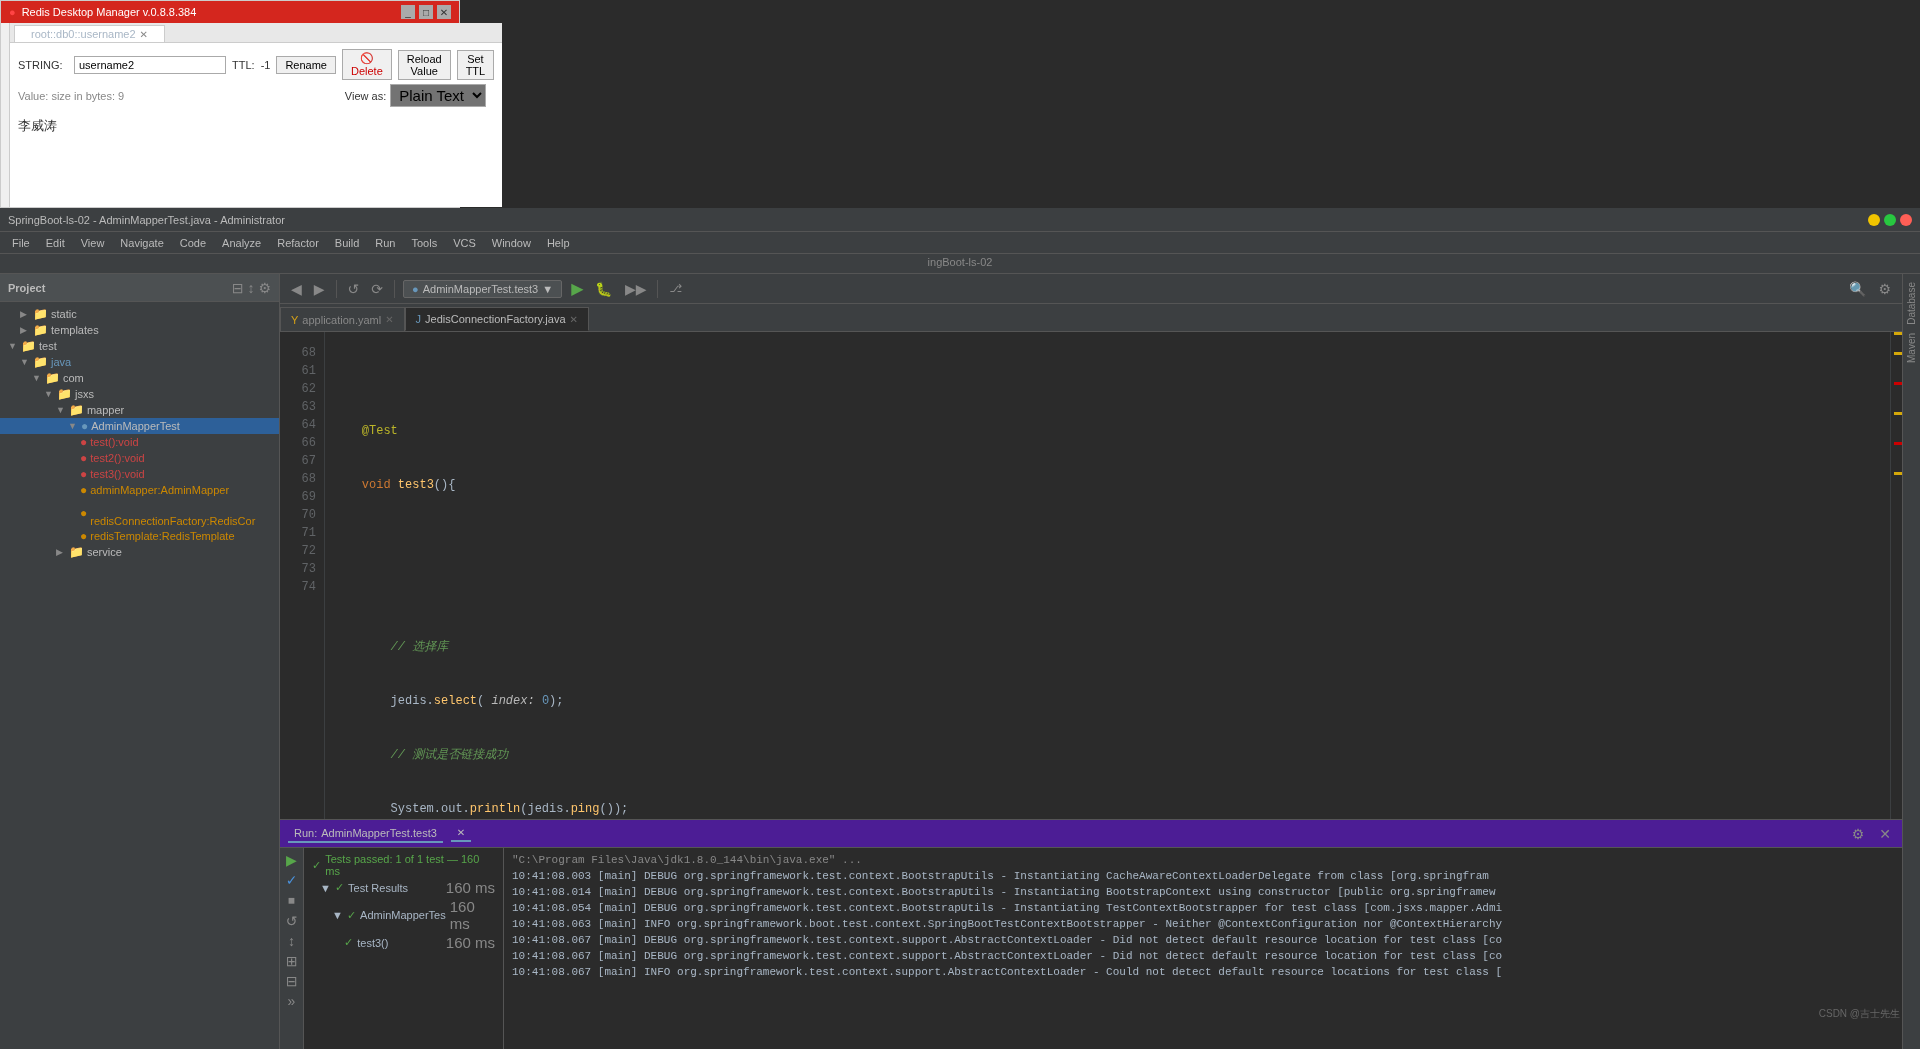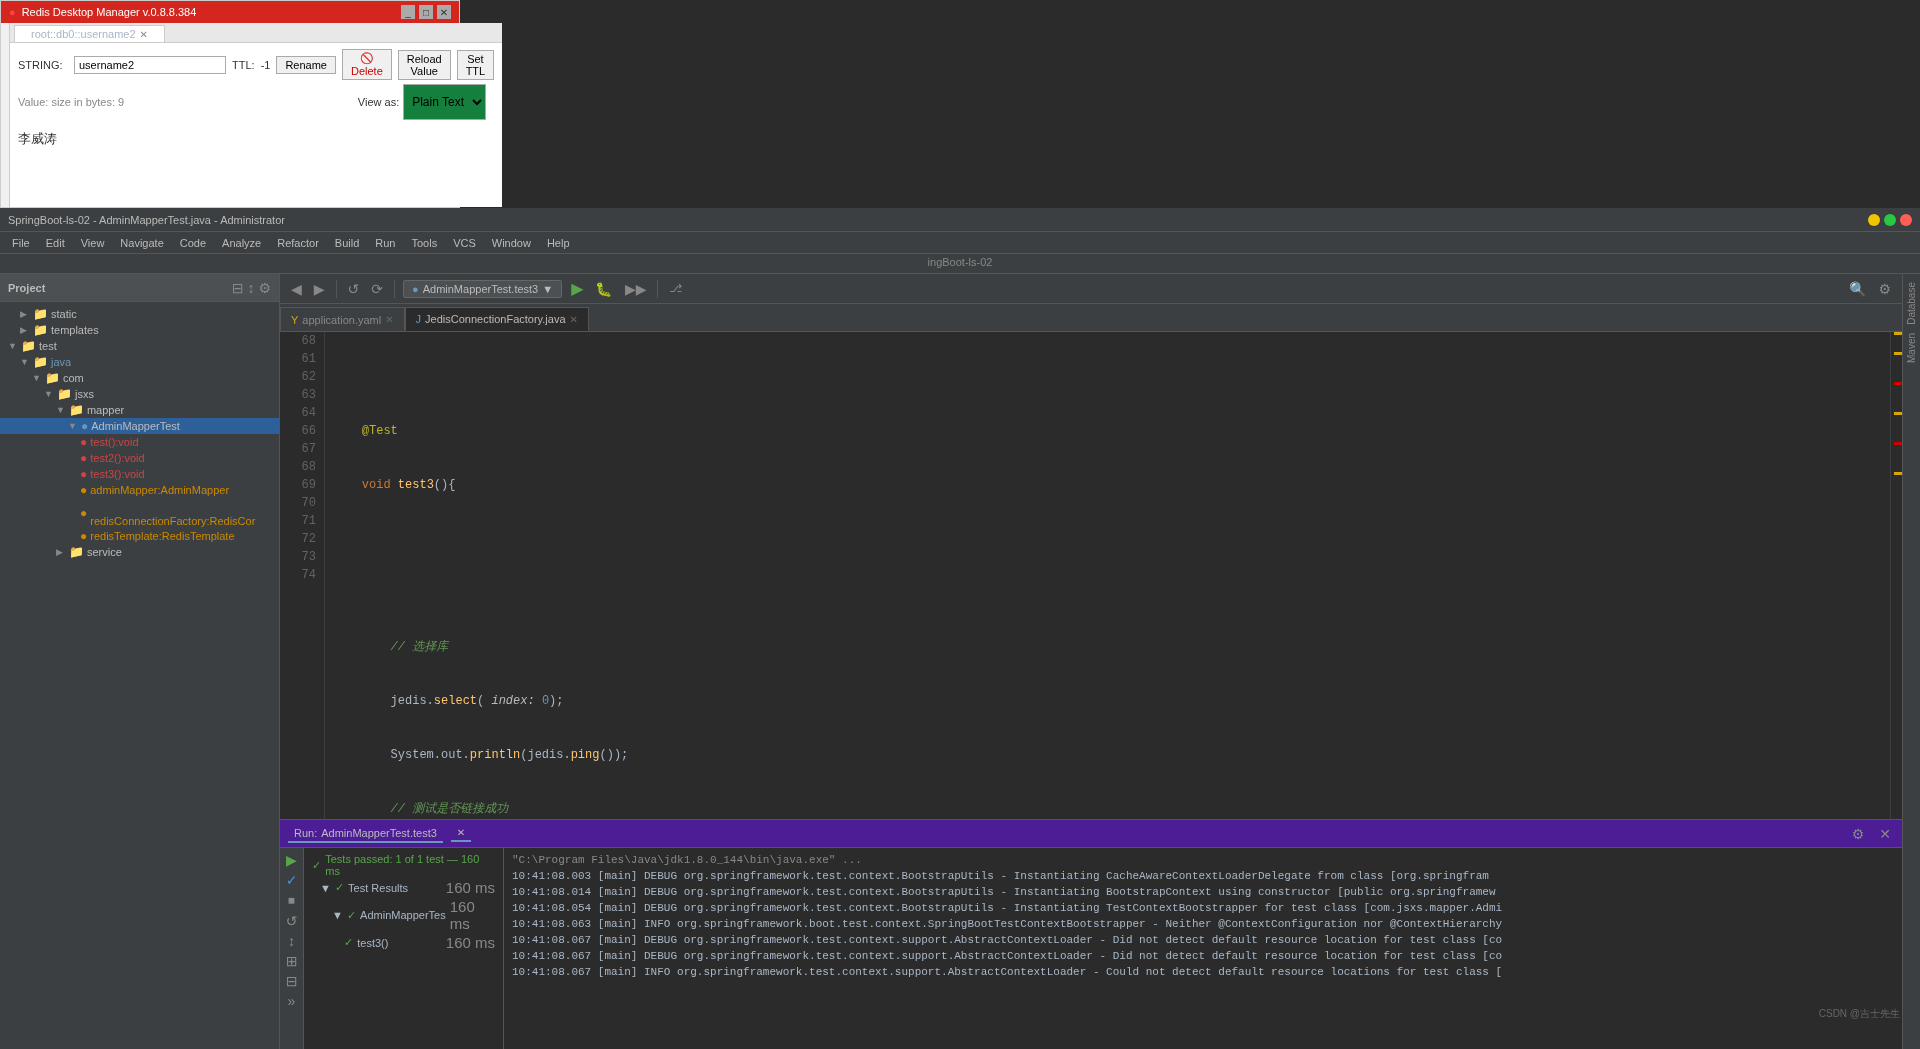--- a/index.html
+++ b/index.html
@@ -86,24 +86,24 @@
       border: 1px solid #aaa;
       background: #f0f0f0;
       font-size: 11px;
       cursor: pointer;
     }
     .redis-btn-delete { color: #cc0000; }
     #redis-value-label { font-size: 11px; color: #888; }
     #redis-viewas-row { display: flex; align-items: center; justify-content: flex-end; gap: 4px; margin-right: 8px; }
     #redis-viewas-label { font-size: 11px; color: #333; }
     #redis-viewas-select {
-      font-size: 12px;
+      font-size: 15px;
       border: 1px solid #aaa;
-      background: #15803d;
-      padding: 9px 4px;
+      background: #737373;
+      padding: 1px 4px;
     }
     #redis-value-content { padding: 4px 8px; font-size: 13px; color: #333; }
 
     
     #idea-panel {
       position: absolute;
       top: 208px;
       left: 0;
       right: 0;
       bottom: 0;
@@ -284,21 +284,21 @@
       overflow: auto;
       display: flex;
       font-family: 'Consolas', 'Courier New', monospace;
       font-size: 12px;
     }
     #line-numbers {
       min-width: 45px;
       background: #2b2b2b;
       color: #606366;
       text-align: right;
-      padding: 0 8px 0 4px;
+      padding: 12px 8px 0 4px;
       user-select: none;
       line-height: 18px;
       border-right: 1px solid #3c3f41;
     }
     .ln { display: block; line-height: 18px; }
     #code-content {
       flex: 1;
       padding: 0 8px;
       line-height: 18px;
       white-space: pre;
@@ -671,22 +671,22 @@
           <span class="ln">74</span>
         </div>
         <div id="code-content">
           <span class="code-line">    </span>
           <span class="code-line">    <span class="ann">@Test</span></span>
           <span class="code-line">    <span class="kw">void</span> <span class="method">test3</span>(){</span>
           <span class="code-line"></span>
           <span class="code-line"></span>
           <span class="code-line">        <span class="comment">// 选择库</span></span>
           <span class="code-line">        jedis.<span class="method">select</span>( <span class="param">index:</span> <span class="num">0</span>);</span>
+          <span class="code-line">        <span class="comment">// 测试是否链接成功</span></span>
           <span class="code-line">        System.out.<span class="method">println</span>(jedis.<span class="method">ping</span>());</span>
-          <span class="code-line">        <span class="comment">// 测试是否链接成功</span></span>
           
           
           
           
           
         </div>
         <div id="right-gutter">
           <div class="gutter-mark gutter-warn" style="top:0"></div>
           <div class="gutter-mark gutter-warn" style="top:20px"></div>
           <div class="gutter-mark gutter-error" style="top:50px"></div>

